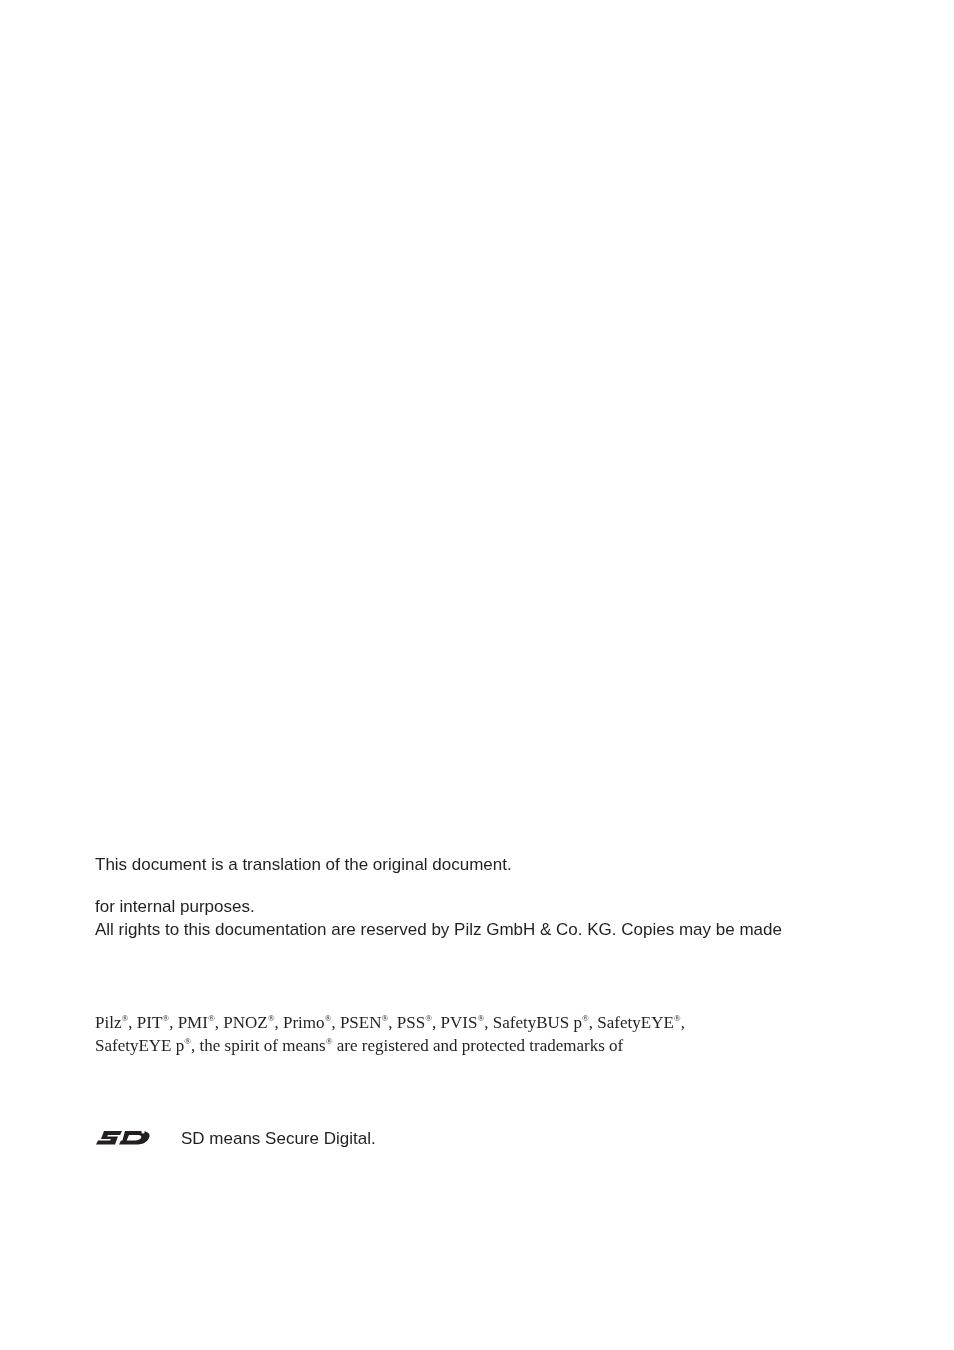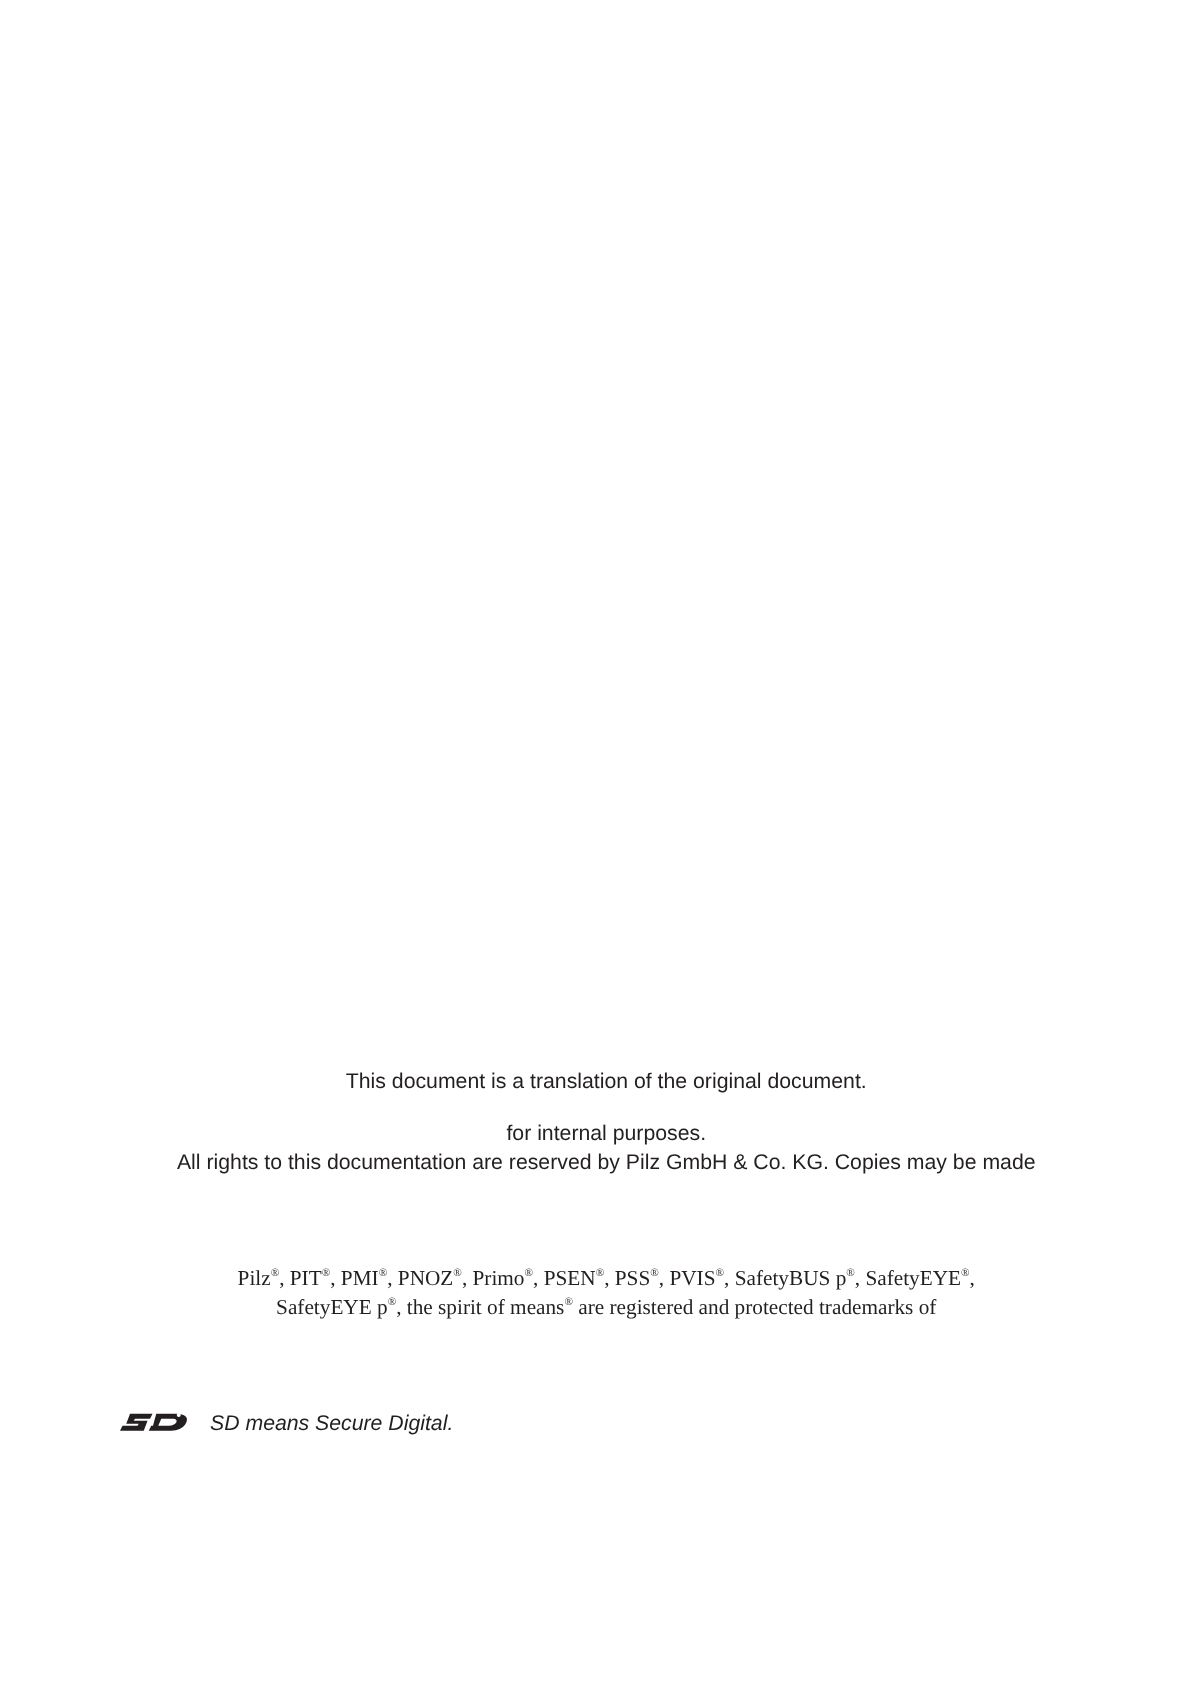--- a/index.html
+++ b/index.html
@@ -13,21 +13,21 @@
       position: relative;
       overflow: hidden;
       font-family: "Liberation Sans", sans-serif;
       color: #231f20;
       font-size: 17px;
       line-height: 23px;
     }
     .page {
       position: absolute;
       left: 0; top: 0;
-      width: 954px; height: 1080px; text-align: center;
+      width: 954px; height: 1080px;
     }
     .block {
       position: absolute;
       left: 95px;
       width: 780px;
       margin: 0;
     }
     .line { display: block; white-space: nowrap; }
     sup.reg {
       font-size: 9px;
@@ -41,23 +41,22 @@
       height: 22px;
       display: flex;
       align-items: center;
     }
     .sd-logo {
       width: 56px;
       height: 18px;
       display: inline-block;
     }
     .sd-text {
-      margin-left: 17px;
+      margin-left: 30px;
       white-space: nowrap;
-      font-style: italic;
     }
   </style>
 </head>
 <body>
 
 <div class="page">
 
   <p class="block" style="top:853px;">
     <span class="line">This document is a translation of the original document.</span>
   </p>

